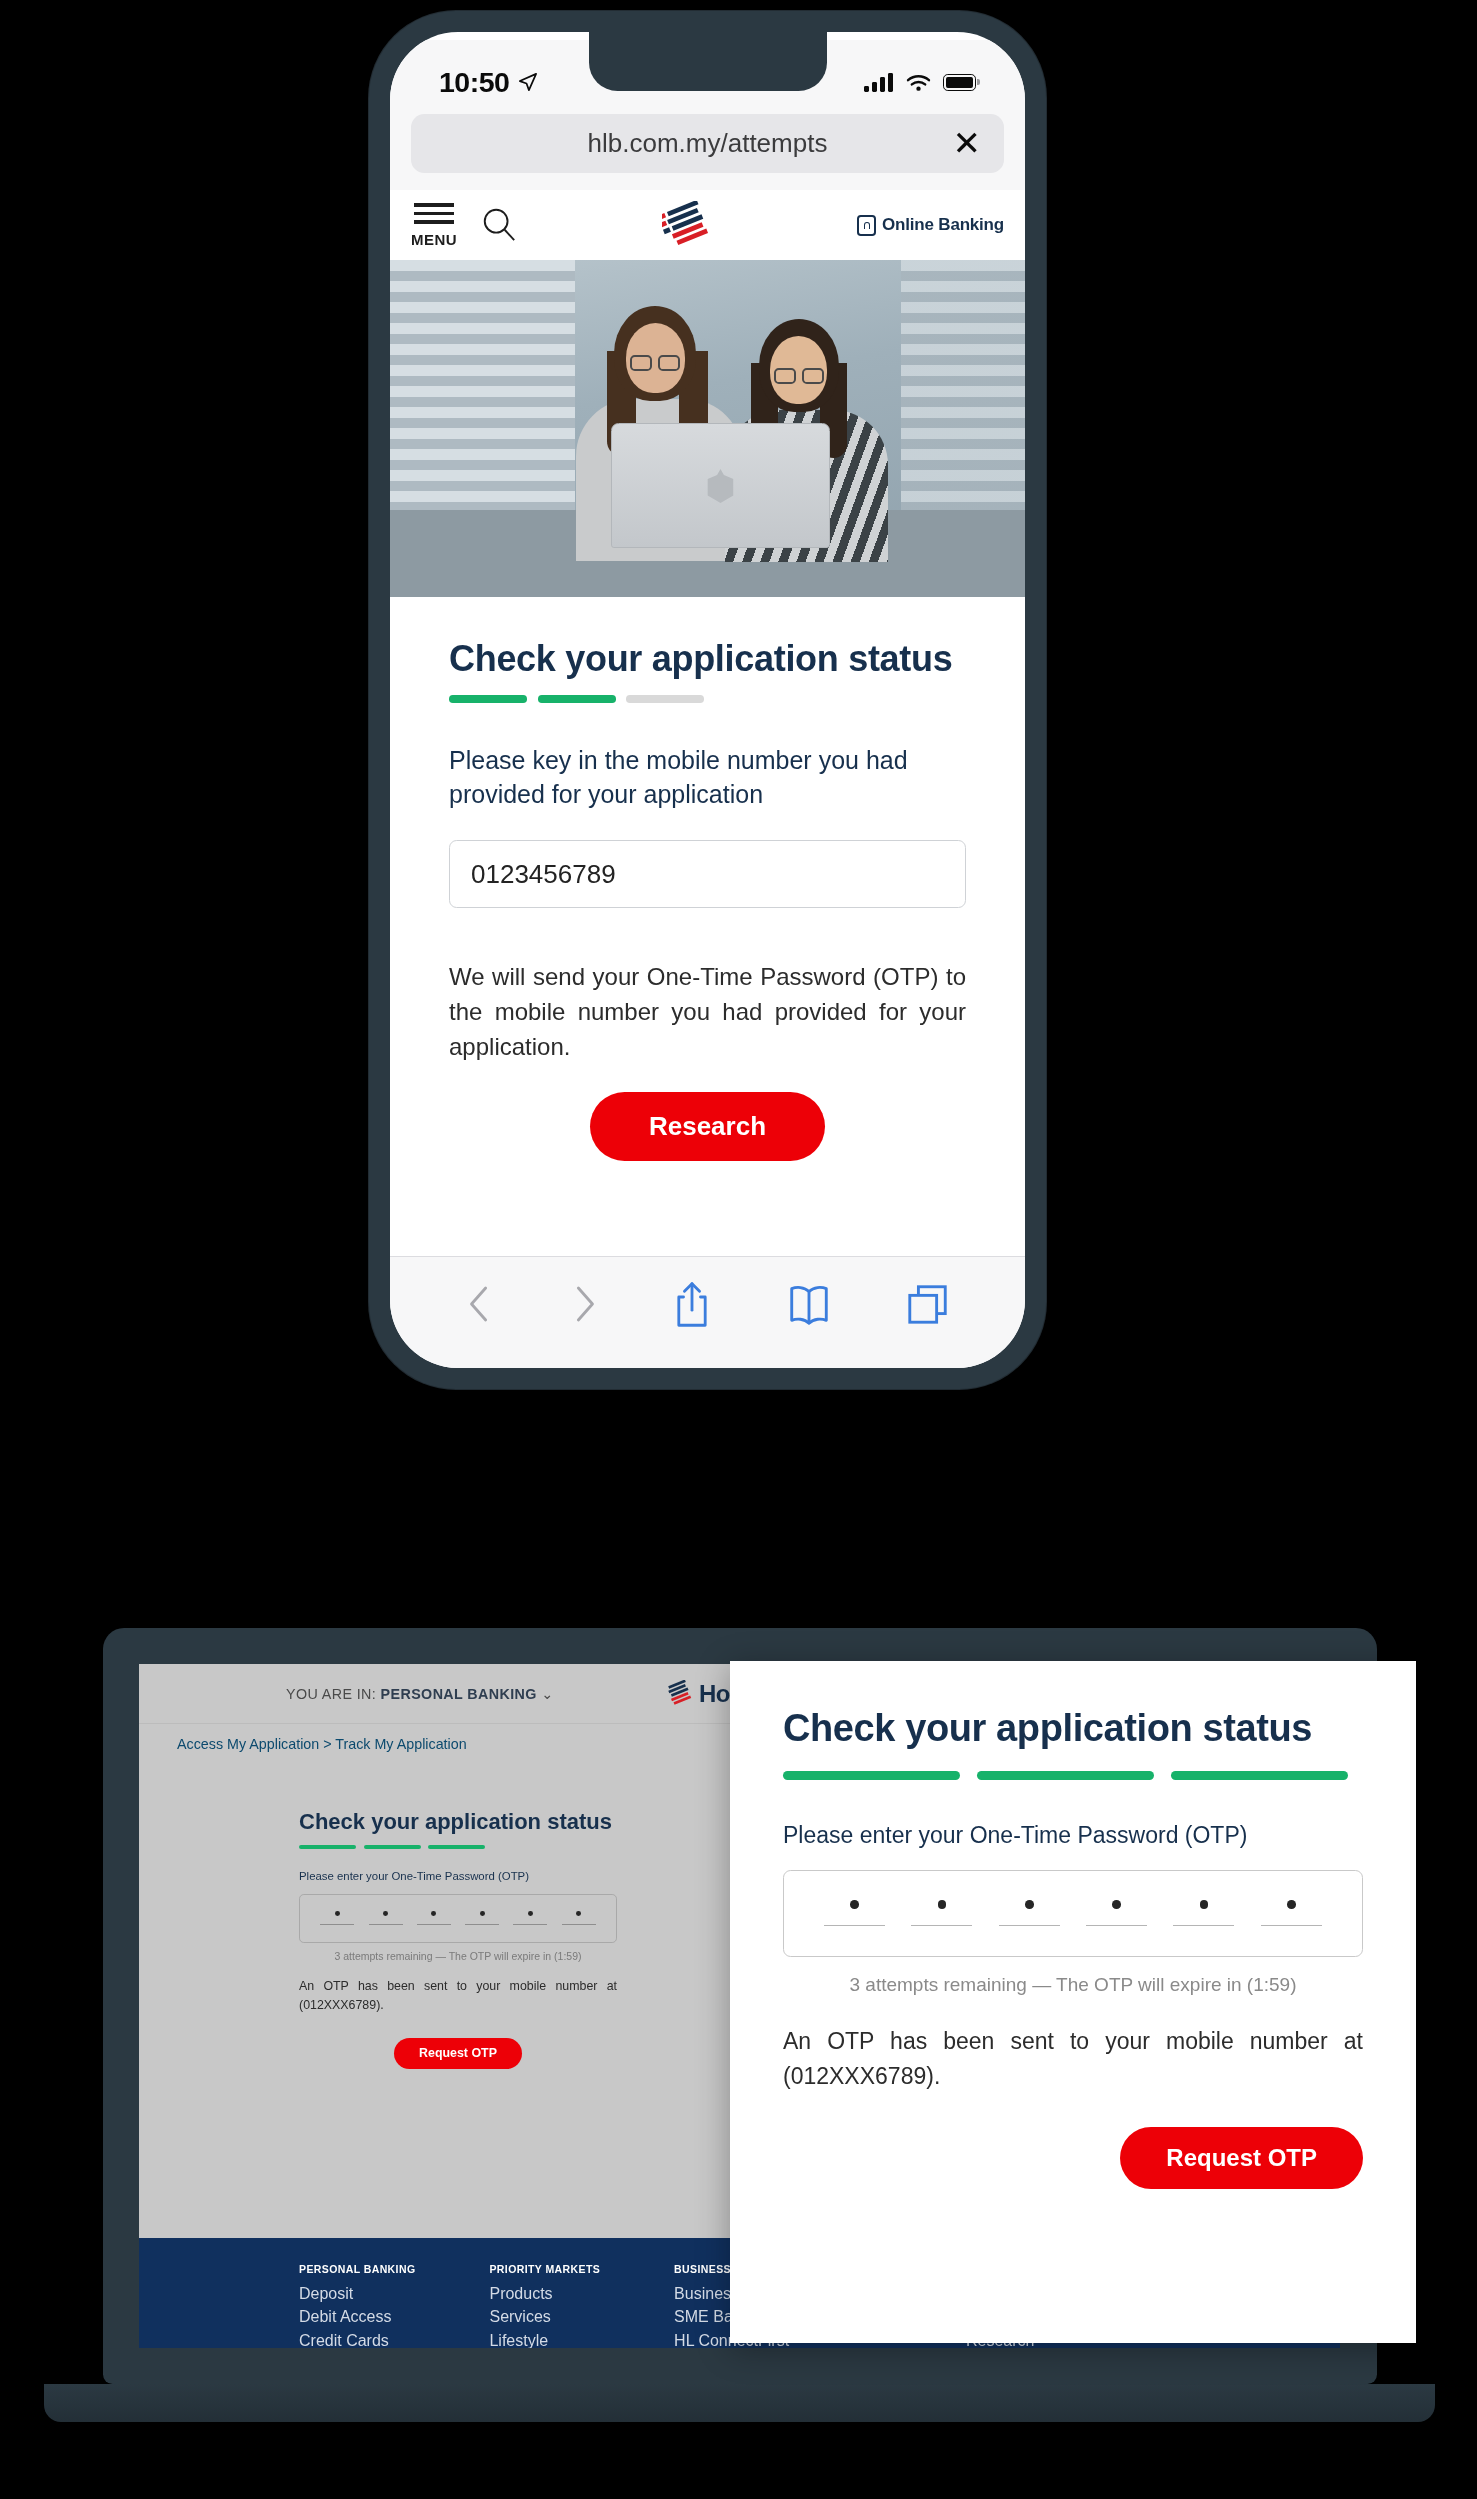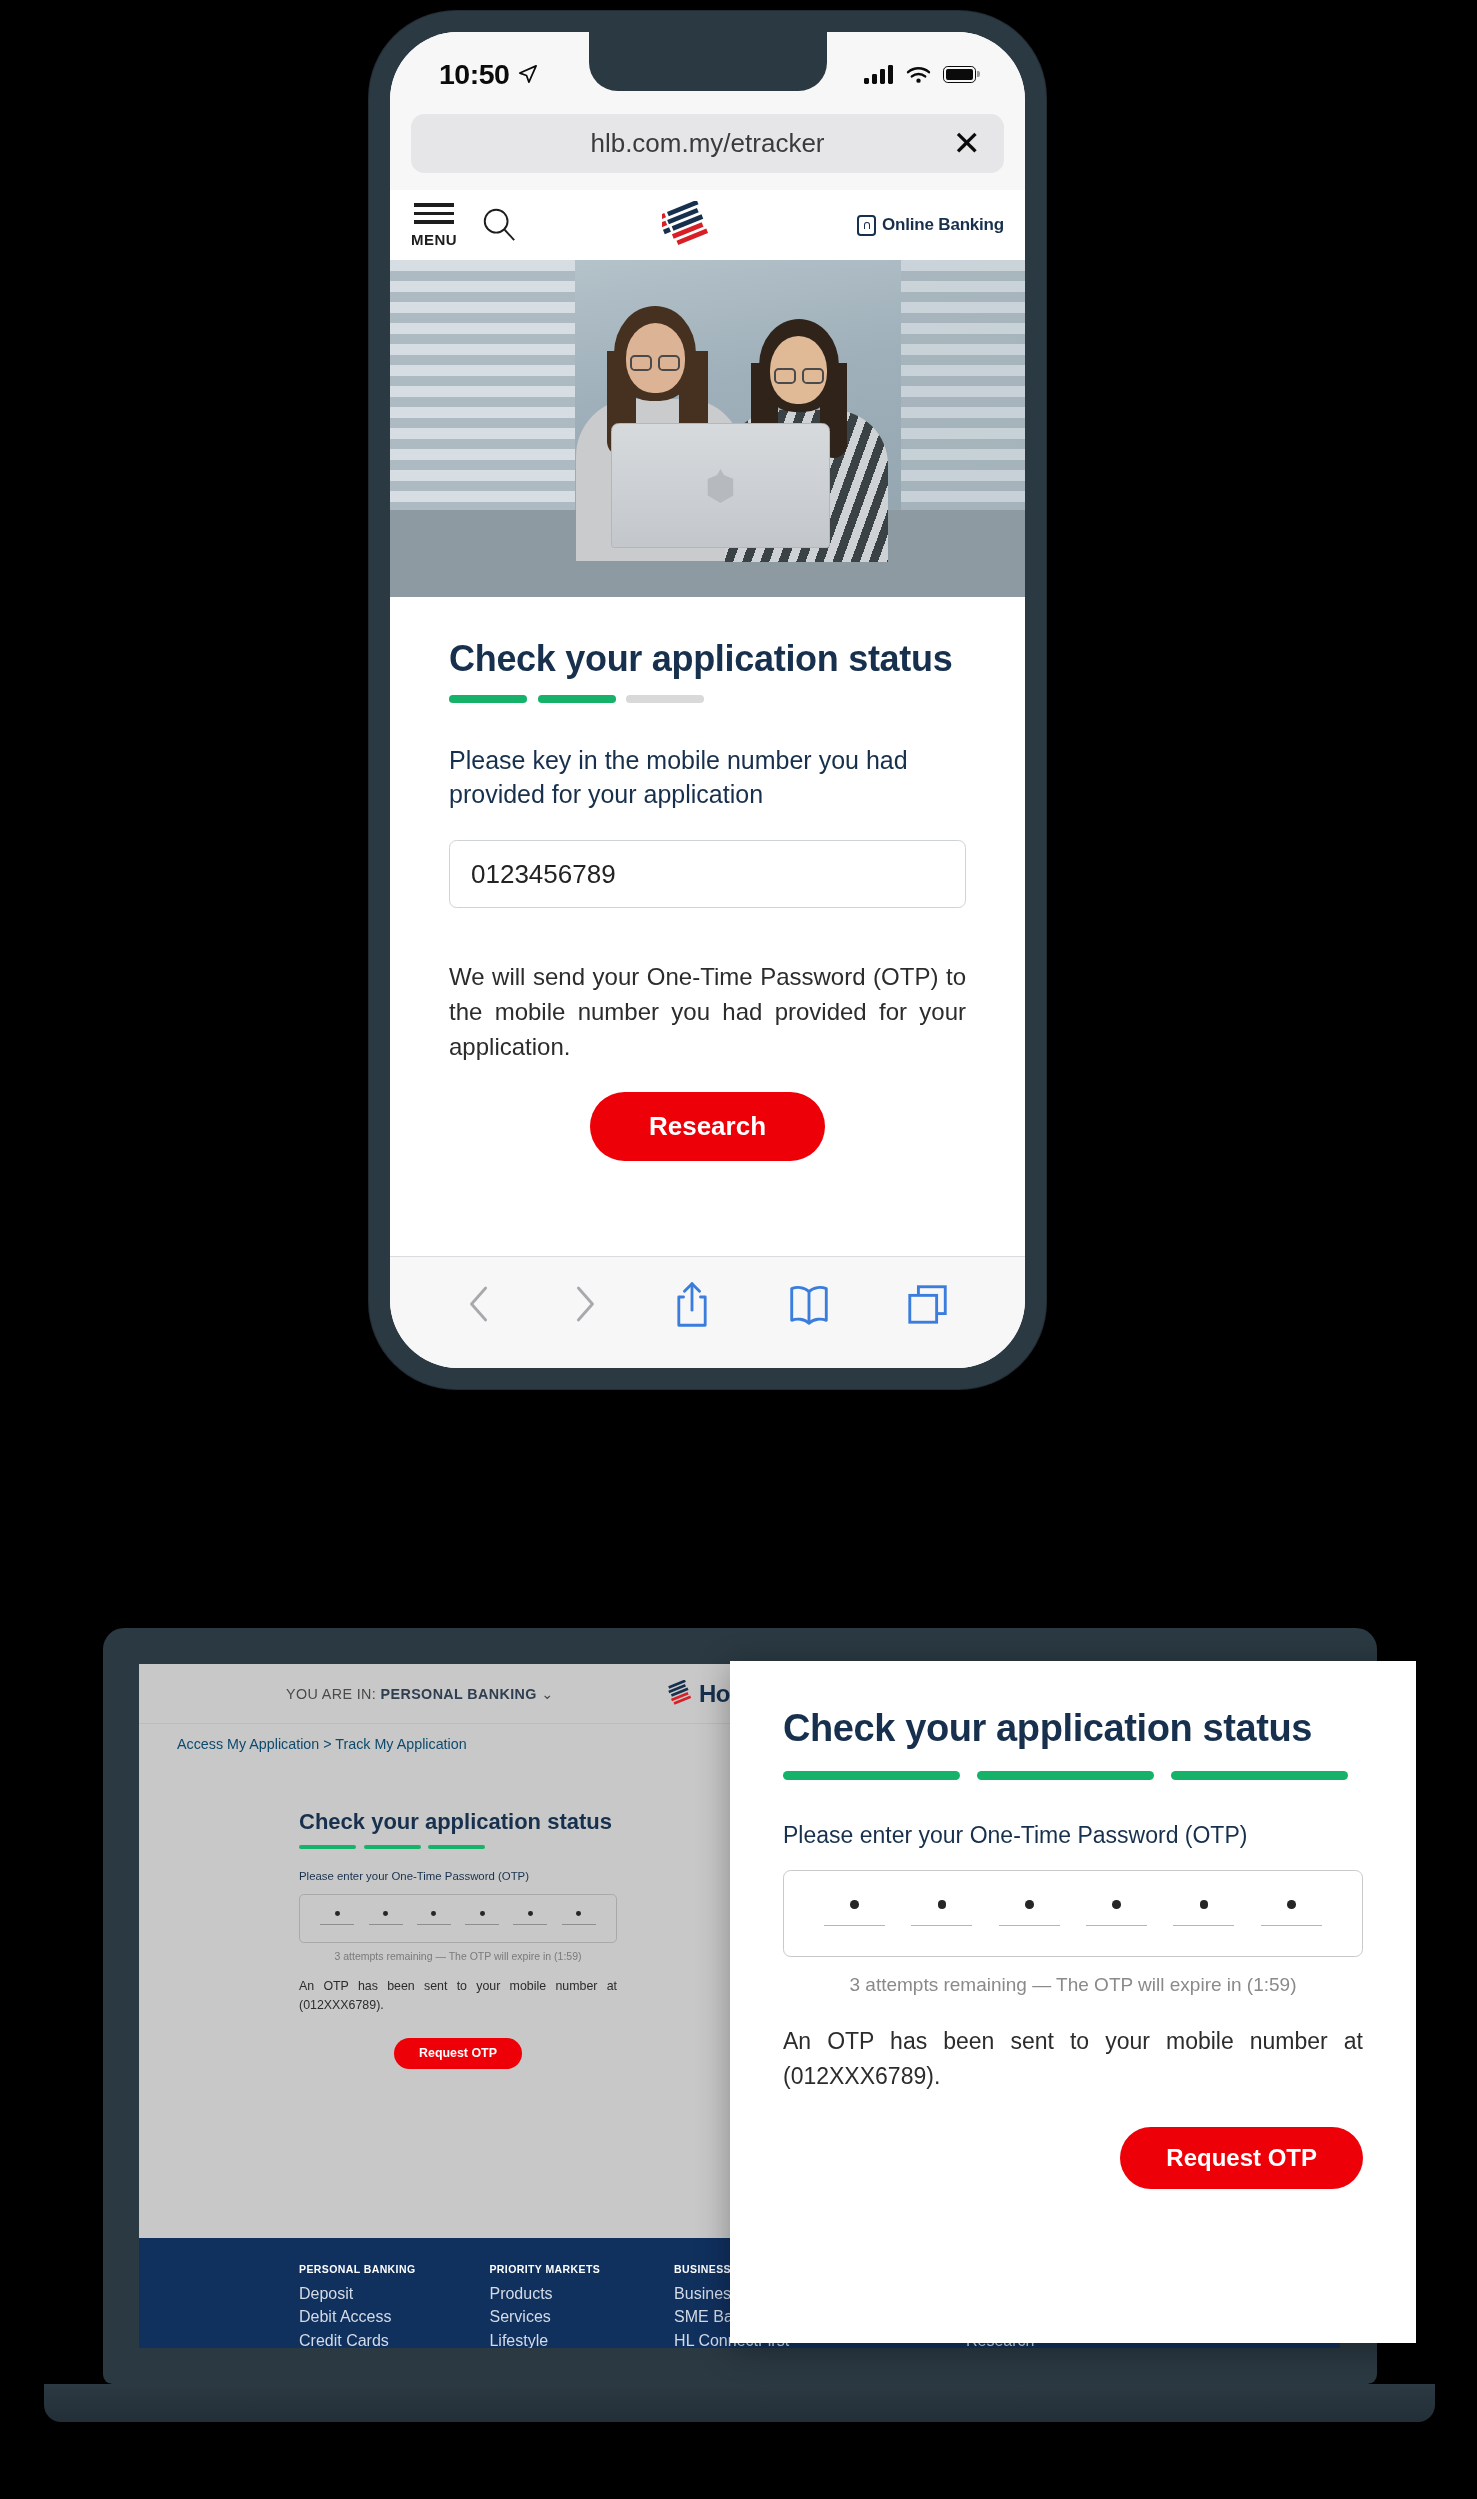--- a/index.html
+++ b/index.html
@@ -28,21 +28,21 @@
   }
   .notch {
     position: absolute; left: 50%; top: 0; transform: translateX(-50%);
     width: 238px; height: 59px;
     background: #2b3942;
     border-bottom-left-radius: 28.5px; border-bottom-right-radius: 28.5px;
     z-index: 40;
   }
   
   .statusbar {
-    position: absolute; top: 0; left: 0; width: 100%; height: 74px;
+    position: absolute; top: 8px; left: 0; width: 100%; height: 74px;
     background: #f7f7f8;
     display: flex; align-items: center; justify-content: space-between;
     padding: 9.5px 49px 0 49px;
     z-index: 30;
   }
   .sb-time {
     font-size: 28.5px; font-weight: 700; color: #0b0b0b;
     letter-spacing: -0.5px; display: flex; align-items: center; gap: 7.6px;
   }
   .sb-right { display: flex; align-items: center; gap: 12.4px; }
@@ -274,21 +274,21 @@
             <circle cx="13" cy="16.5" r="2.3" fill="#0b0b0b"></circle>
           </svg>
           <div class="batt">
               <span></span>
             </div>
         </div>
       </div>
 
       <div class="urlbar-wrap">
         <div class="urlbar">
-          <span class="u-text">hlb.com.my/etracker</span>
+          <span class="u-text">hlb.com.my/attempts</span>
           <span class="u-close">✕</span>
         </div>
       </div>
 
       <div class="site-header">
         <div class="hamburger">
           <span class="hl"></span>
           <span class="hl"></span>
           <span class="hl"></span>
           <span class="hlabel">MENU</span>

